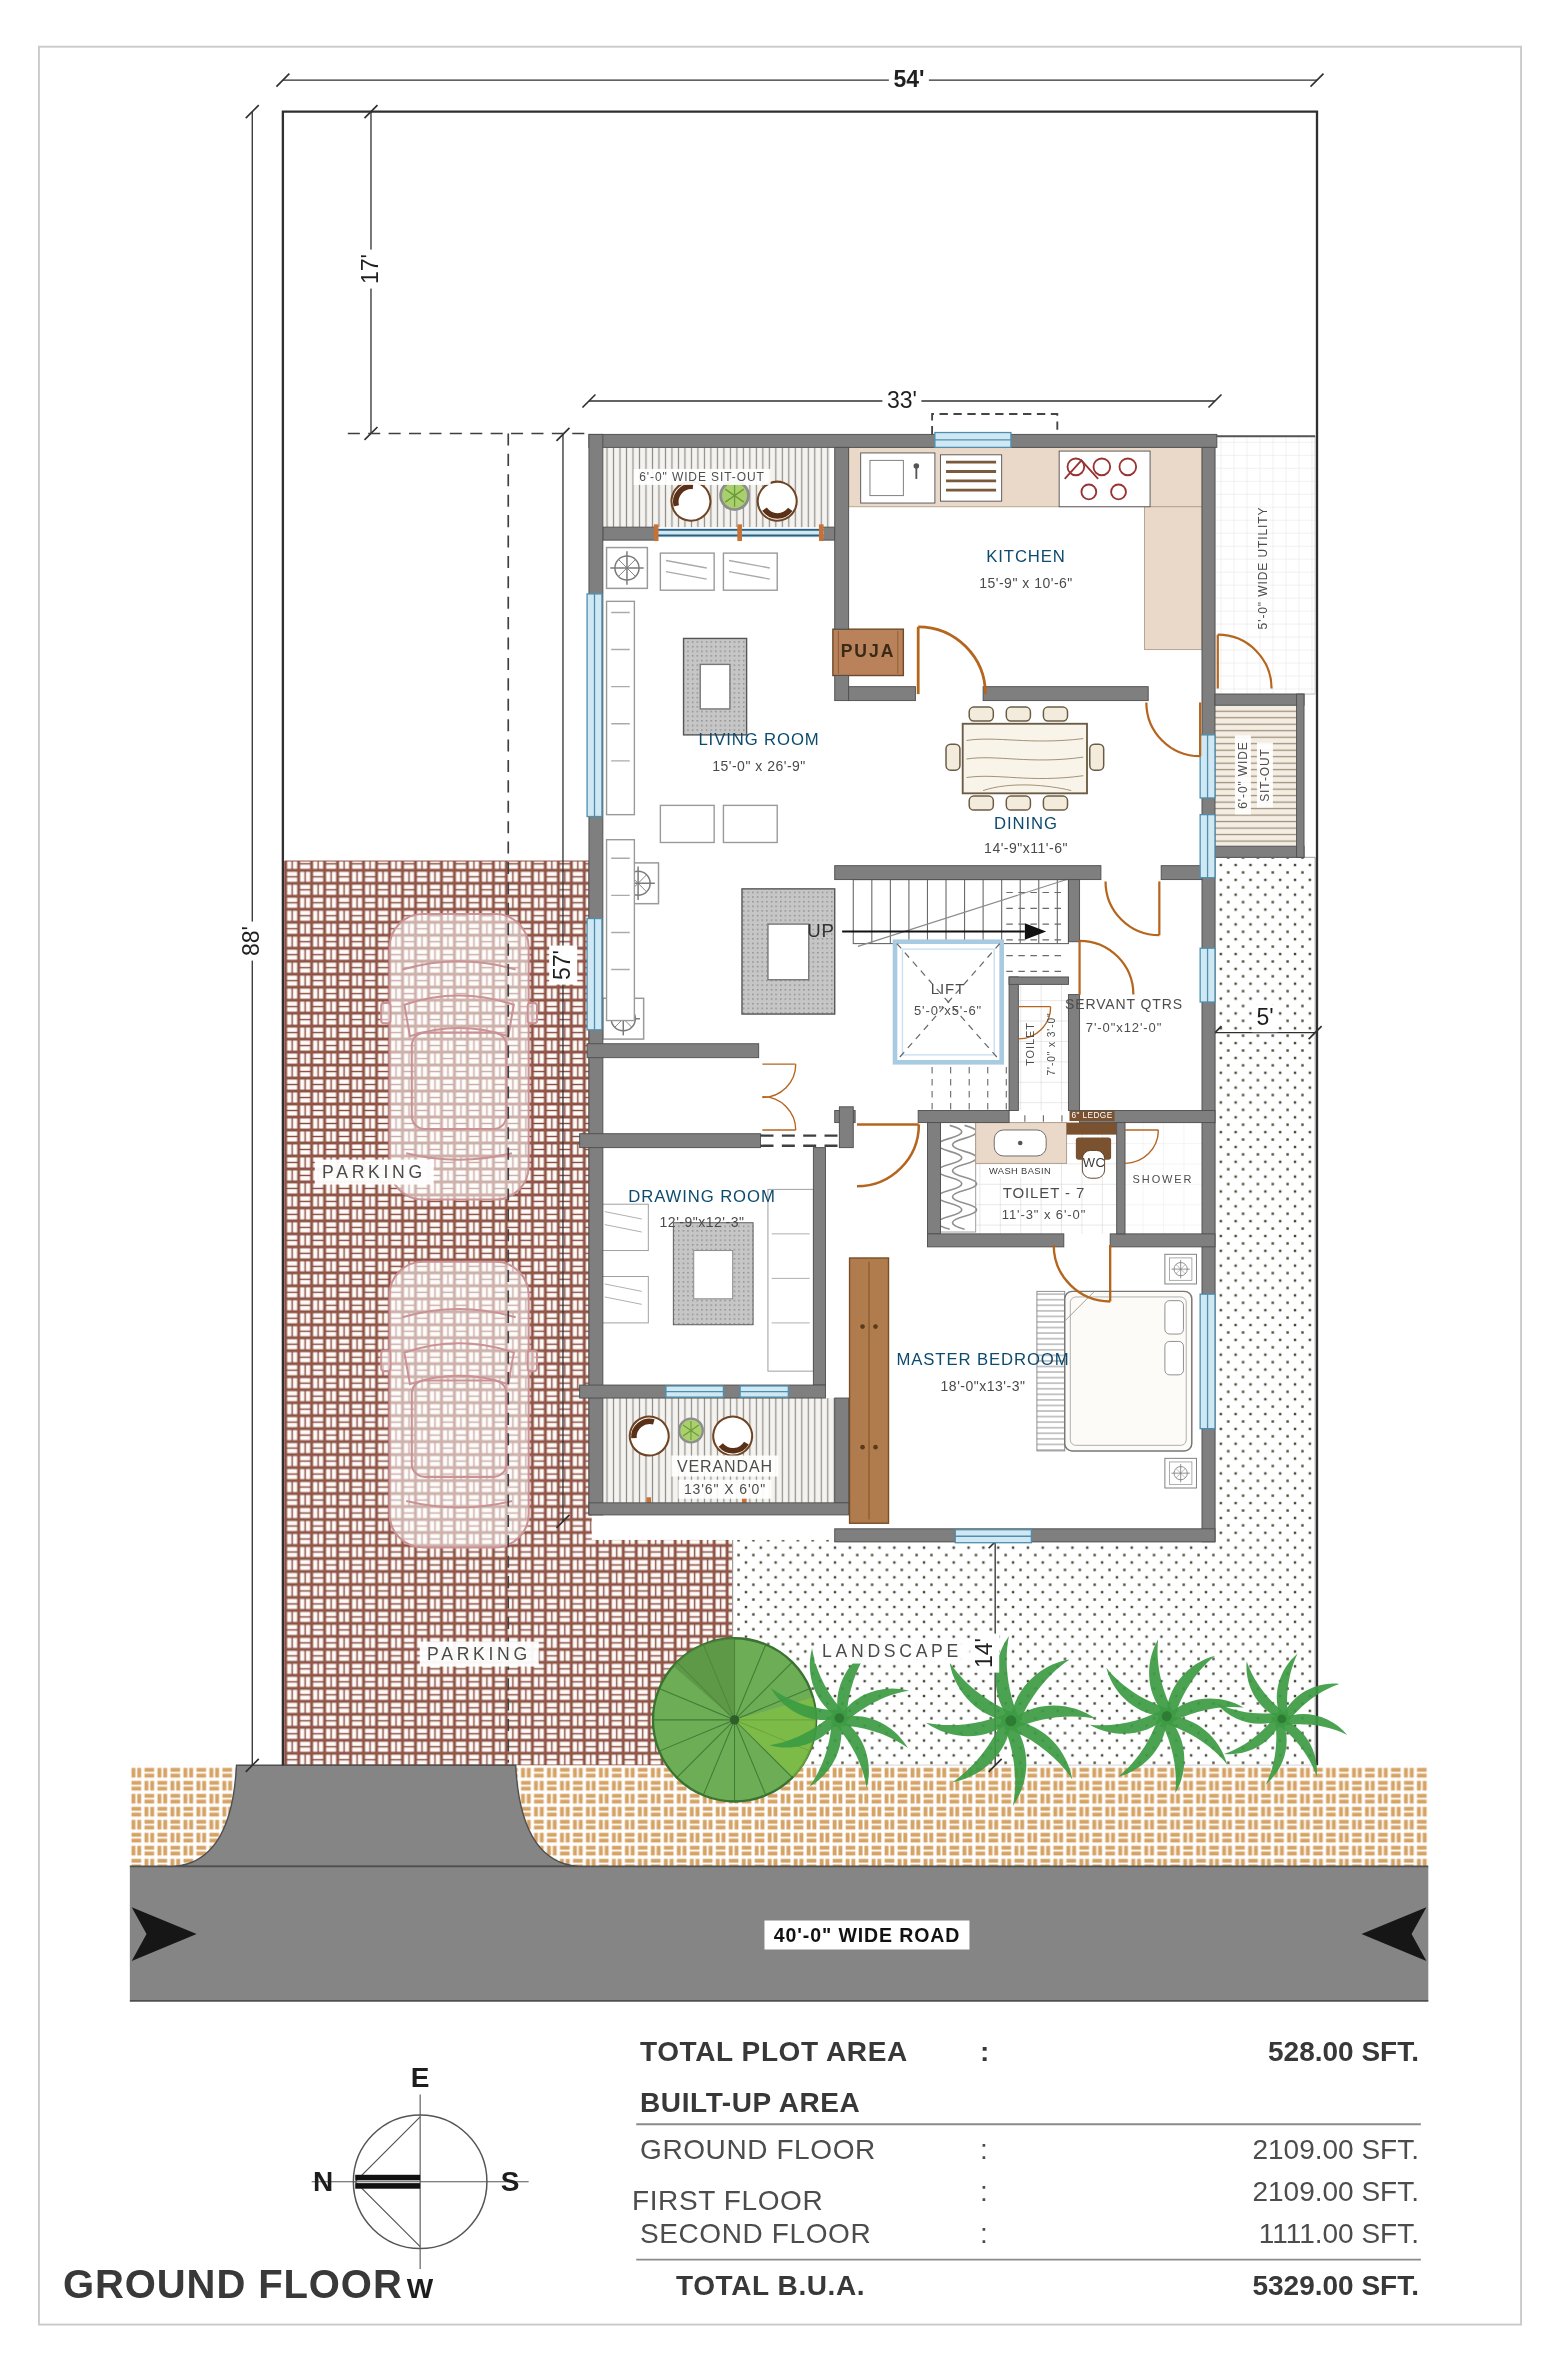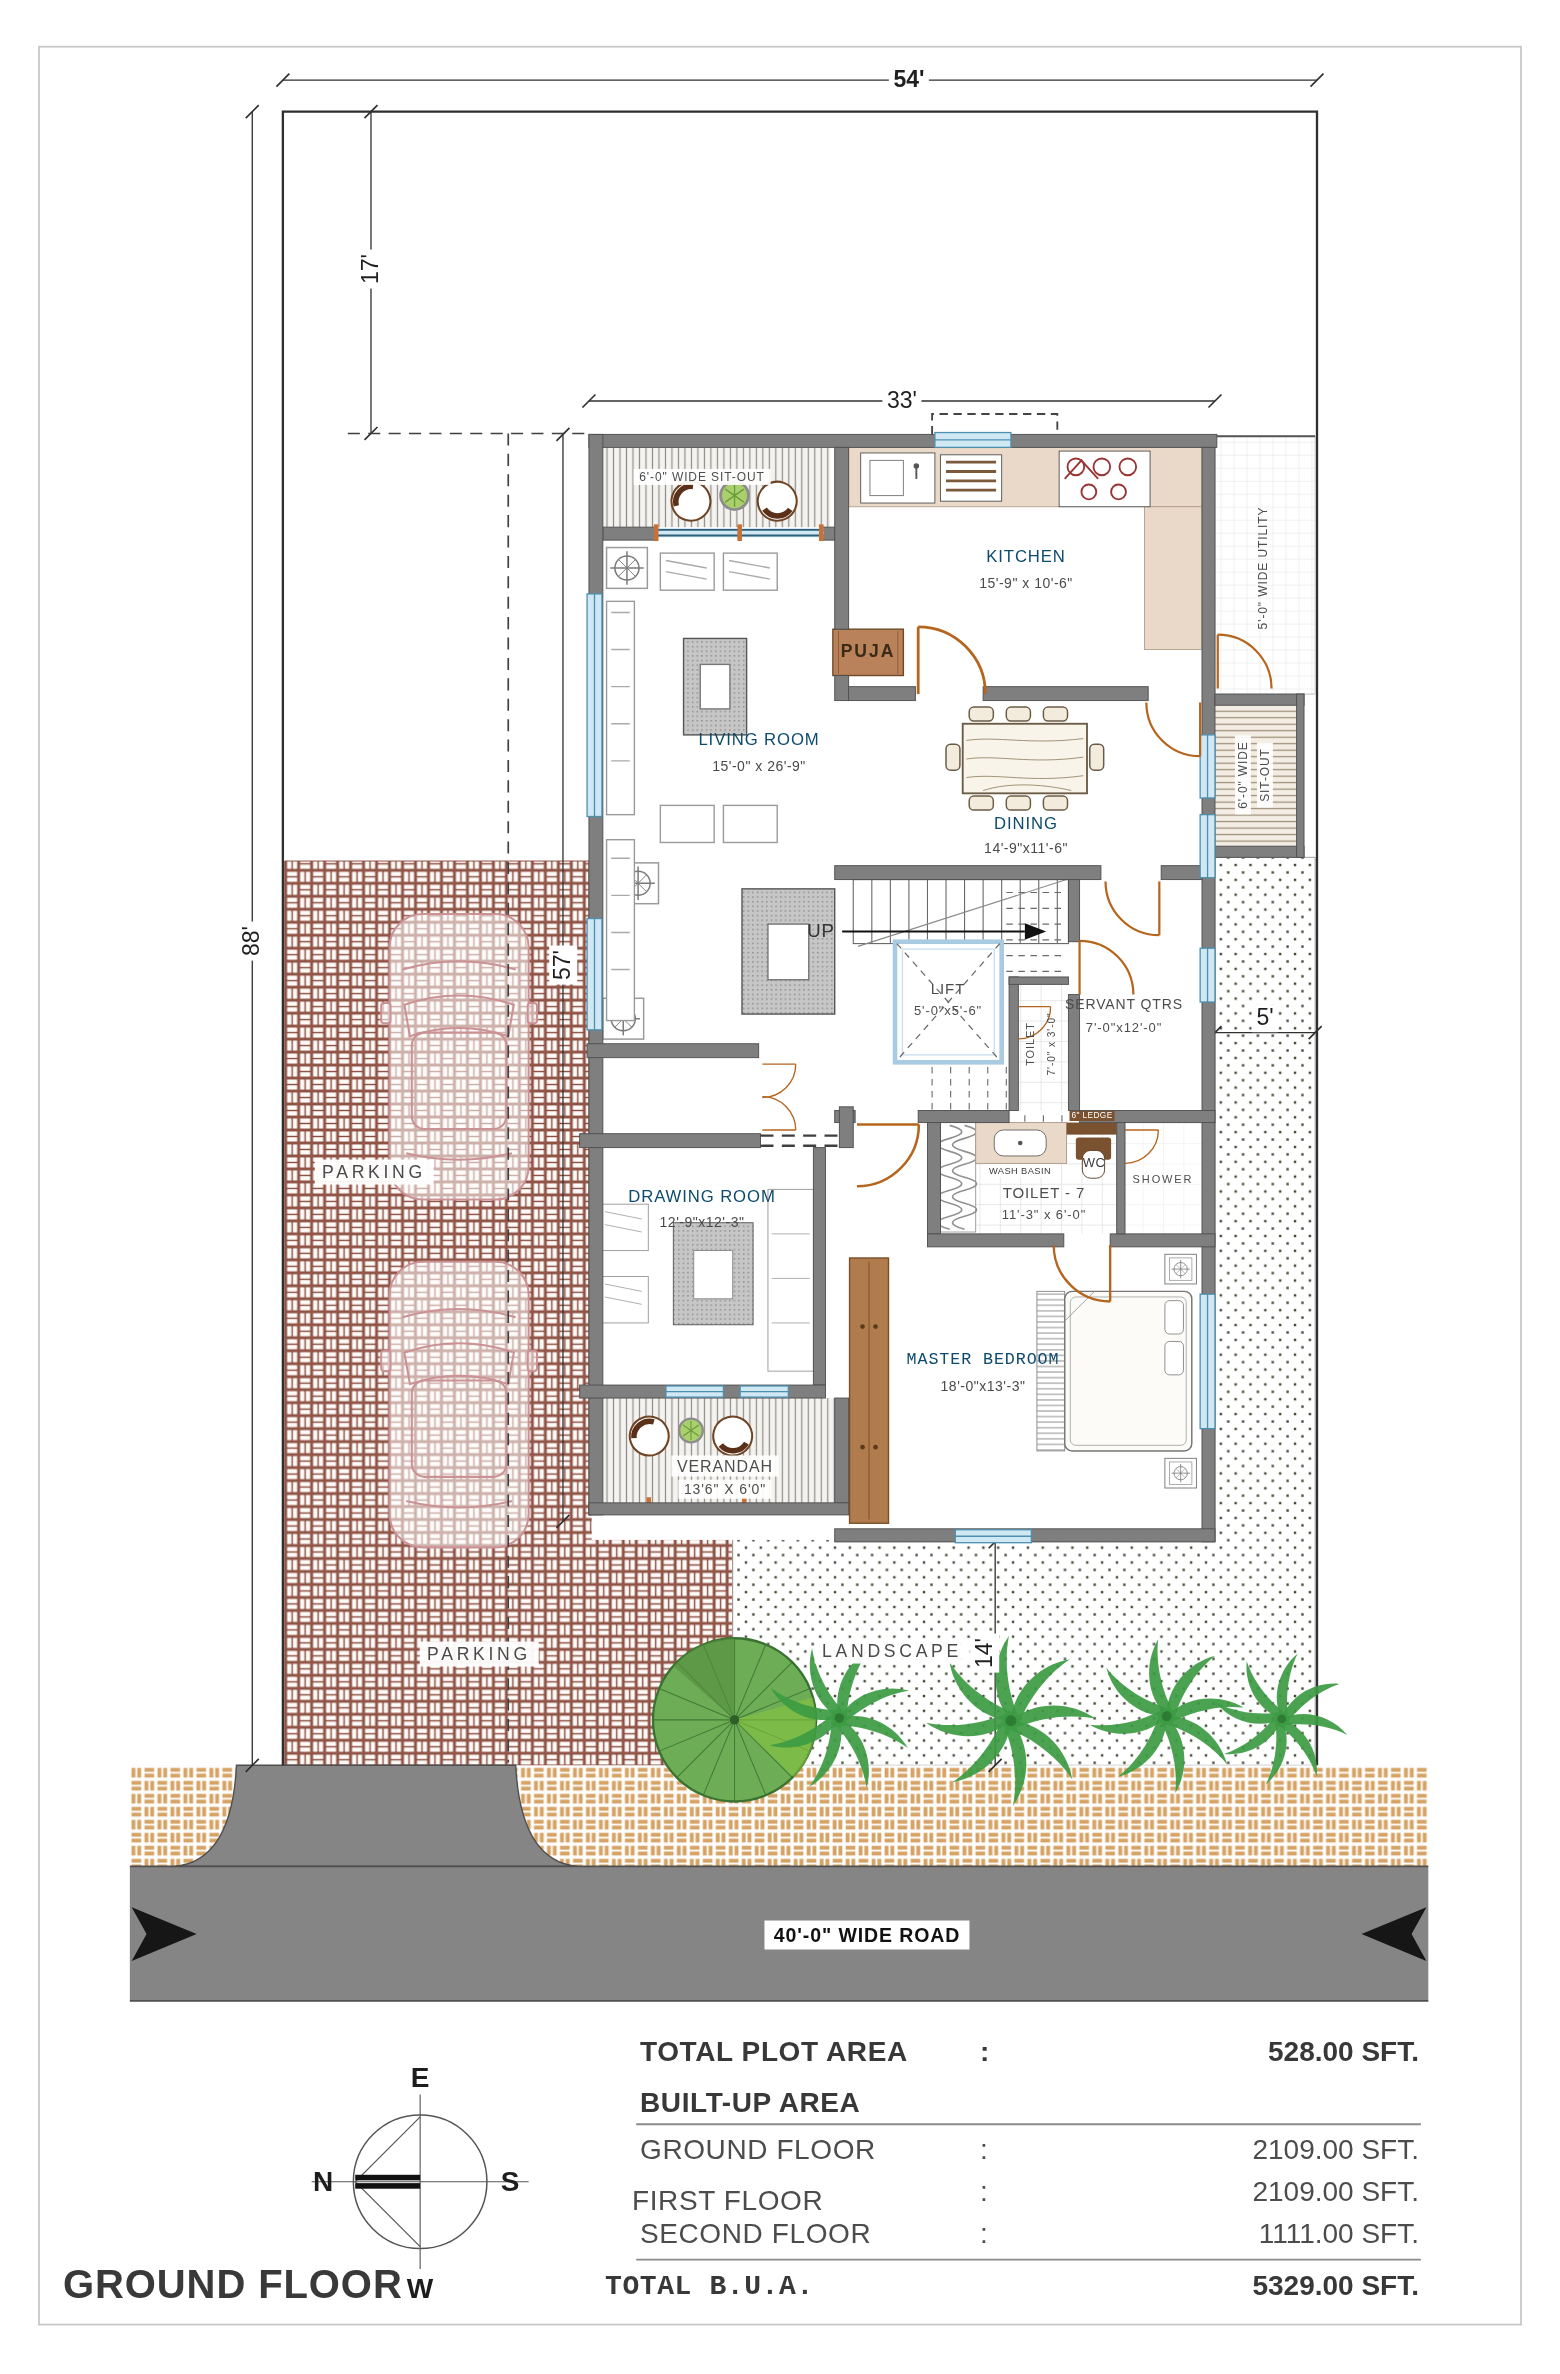--- a/index.html
+++ b/index.html
@@ -526,21 +526,21 @@
 <div class="lb rot" style="left:1031px;top:1044px;font-size:11px;">TOILET</div>
 <div class="lb rot" style="left:1052px;top:1044px;font-size:10.2px;">7'-0" x 3'-0"</div>
 <div class="lb" style="left:1124px;top:1004px;font-size:14px;">SERVANT QTRS</div>
 <div class="lb" style="left:1124px;top:1028px;font-size:13px;">7'-0"x12'-0"</div>
 <div class="lb xs bgw" style="left:1020px;top:1171px;">WASH BASIN</div>
 <div class="lb xs" style="left:1092px;top:1116px;font-size:8.3px;color:#fff;background:#7a5230;padding:0 1.9px;">6" LEDGE</div>
 <div class="lb xs" style="left:1094px;top:1163px;font-size:13px;">WC</div>
 <div class="lb" style="left:1044px;top:1193px;font-size:15px;">TOILET - 7</div>
 <div class="lb" style="left:1044px;top:1215px;font-size:13px;">11'-3" x 6'-0"</div>
 <div class="lb" style="left:1163px;top:1180px;font-size:11px;letter-spacing:1.9px;">SHOWER</div>
-<div class="lb rn" style="left:983px;top:1360px;font-family:Liberation Mono, monospace;">MASTER BEDROOM</div>
+<div class="lb rn" style="left:983px;top:1360px;">MASTER BEDROOM</div>
 <div class="lb rs" style="left:983px;top:1386px;">18'-0"x13'-3"</div>
 <div class="lb rn" style="left:702px;top:1197px;">DRAWING ROOM</div>
 <div class="lb rs" style="left:702px;top:1222px;">12'-9"x12'-3"</div>
 <div class="lb bgw" style="left:725px;top:1466px;font-size:16px;">VERANDAH</div>
 <div class="lb bgw" style="left:725px;top:1489px;font-size:14px;">13'6" X 6'0"</div>
 <div class="lb outlbl" style="left:374px;top:1172px;">PARKING</div>
 <div class="lb outlbl" style="left:479px;top:1654px;">PARKING</div>
 <div class="lb outlbl" style="left:892px;top:1651px;">LANDSCAPE</div>
 <div class="lb roadlbl" style="left:867px;top:1935px;">40'-0" WIDE ROAD</div>
 
@@ -557,17 +557,17 @@
 <div class="tl b" style="left:640px;top:2103px;">BUILT-UP AREA</div>
 <div class="tl" style="left:640px;top:2150px;">GROUND FLOOR</div>
 <div class="tc" style="left:980px;top:2150px;">:</div>
 <div class="tv" style="top:2150px;">2109.00 SFT.</div>
 <div class="tl" style="left:632px;top:2192px;margin-top:9px;">FIRST FLOOR</div>
 <div class="tc" style="left:980px;top:2192px;">:</div>
 <div class="tv" style="top:2192px;">2109.00 SFT.</div>
 <div class="tl" style="left:640px;top:2234px;">SECOND FLOOR</div>
 <div class="tc" style="left:980px;top:2234px;">:</div>
 <div class="tv" style="top:2234px;">1111.00 SFT.</div>
-<div class="tl b" style="left:605px;top:2286px;font-family:Liberation Mono, monospace;">TOTAL B.U.A.</div>
+<div class="tl b" style="left:676px;top:2286px;">TOTAL B.U.A.</div>
 <div class="tv b" style="top:2286px;">5329.00 SFT.</div>
 
 </div>
 
 
 </body></html>

